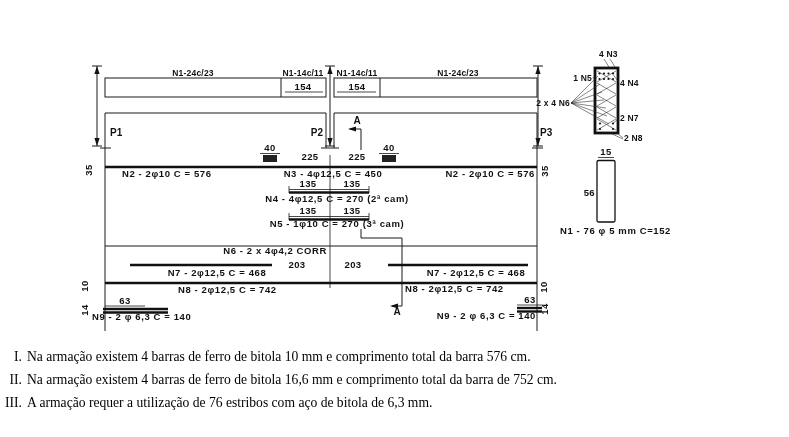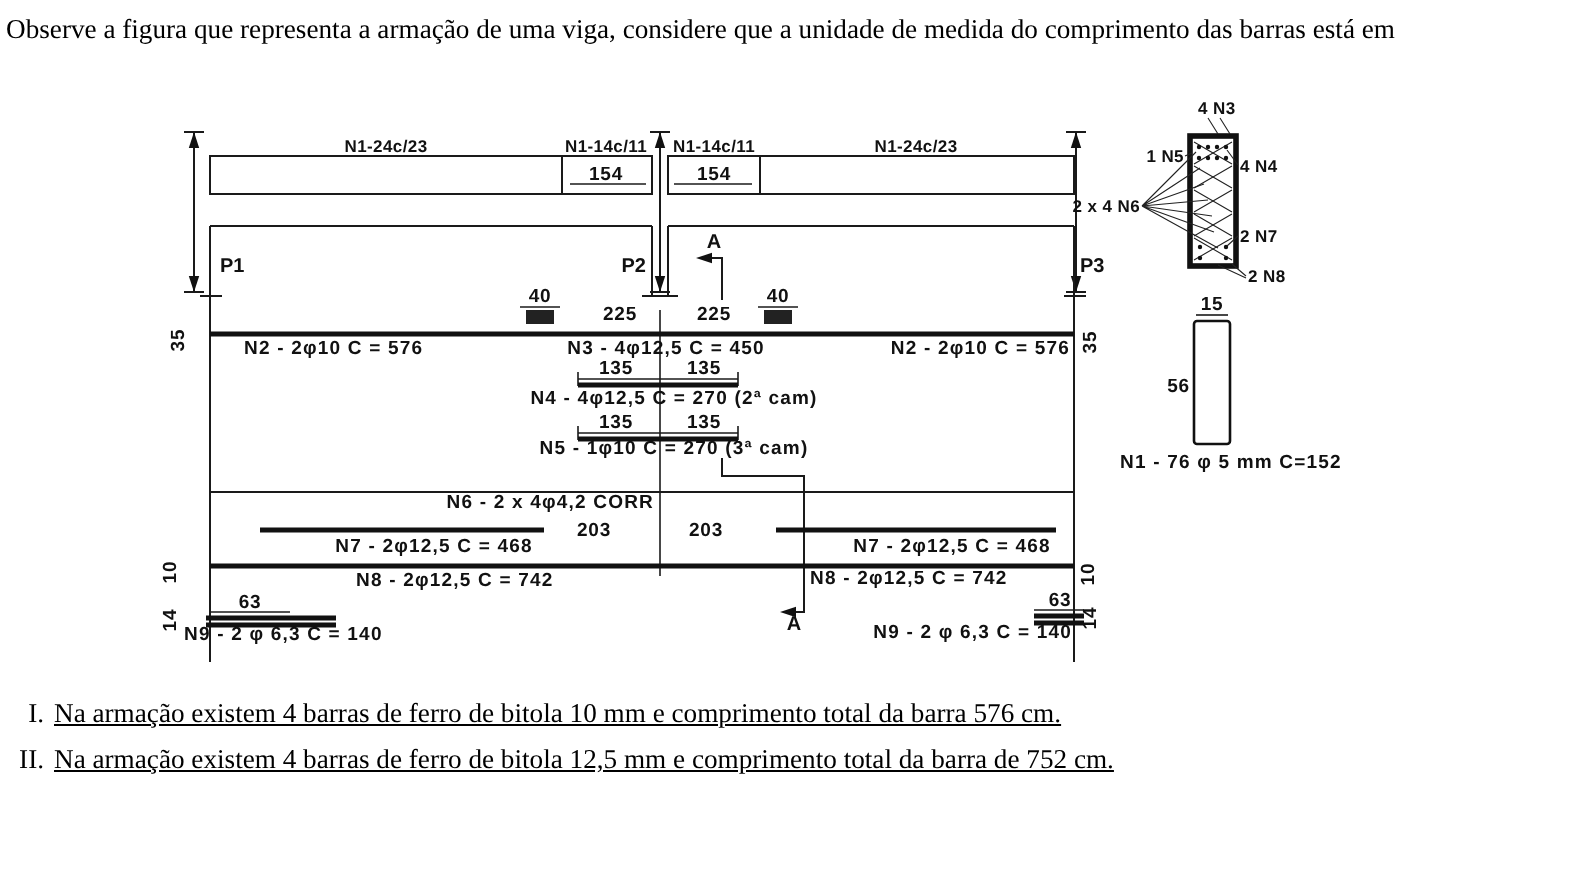--- a/index.html
+++ b/index.html
@@ -1,21 +1,21 @@
 <!DOCTYPE html>
 <html><head>
 <meta charset="utf-8">
 <style>
   html,body{margin:0;padding:0;background:#fff;}
   body{width:789px;height:437px;position:relative;overflow:hidden;
        font-family:"Liberation Serif",serif;color:#000;}
   .page{position:absolute;inset:0;}
   .intro{position:absolute;left:3px;top:4px;width:784px;font-size:13.6px;line-height:21px;}
   .diagram-svg{position:absolute;left:80px;top:48px;width:709px;height:289px;}
-  .statements{position:absolute;left:0;top:345px;font-size:13.6px;text-decoration:underline;}
+  .statements{position:absolute;left:0;top:345px;font-size:13.6px;}
   .stmt{height:23px;line-height:23px;white-space:nowrap;}
   .stmt .num{display:inline-block;width:22px;text-align:right;margin-right:5px;}
   .closing{position:absolute;left:3px;top:412px;font-size:13.6px;}
   
   .ln{stroke:#1a1a1a;stroke-width:1;fill:none;}
   .thin{stroke:#1a1a1a;stroke-width:0.8;fill:none;}
   .thick{stroke:#111;stroke-width:2.6;fill:none;}
   .bar{stroke:#111;stroke-width:2.4;fill:none;}
   .hair{stroke:#222;stroke-width:0.55;fill:none;}
   .arr{fill:#111;stroke:none;}
@@ -23,21 +23,21 @@
   .dim{font:bold 9.5px "Liberation Sans",sans-serif;fill:#111;letter-spacing:0.4px;}
   .big{font:bold 10px "Liberation Sans",sans-serif;fill:#111;}
   .sm{font:bold 8.5px "Liberation Sans",sans-serif;fill:#111;letter-spacing:0.2px;}
 </style>
 </head>
 <body>
 
 <div class="page">
 
   <div class="intro">
-    <span>Observe a figura que representa a armação de uma viga, considere que a unidade de medida do comprimento das barras está em</span><br>
+    <br>
   </div>
 
   <svg class="diagram-svg" viewBox="0 0 709 289">
 
     <g>
       <line class="ln" x1="17" y1="18" x2="17" y2="98"></line>
       <line class="ln" x1="12" y1="18" x2="22" y2="18"></line>
         <line class="ln" x1="12" y1="98" x2="22" y2="98"></line>
       <path class="arr" d="M17,18 l-2.6,8 l5.2,0 z"></path>
         <path class="arr" d="M17,98 l-2.6,-8 l5.2,0 z"></path>
@@ -202,17 +202,20 @@
       <text class="dim" x="515" y="148" text-anchor="end">56</text>
       <text class="lbl" x="480" y="186">N1 - 76 φ 5 mm C=152</text>
     </g>
   </svg>
 
   <div class="statements">
     <div class="stmt">
       <span class="num">I.</span><span>Na armação existem 4 barras de ferro de bitola 10 mm e comprimento total da barra 576 cm.</span>
     </div>
     <div class="stmt">
-      <span class="num">II.</span><span>Na armação existem 4 barras de ferro de bitola 12,5 mm e comprimento total da barra de 752 cm.</span>
+      <span class="num">II.</span><span>Na armação existem 4 barras de ferro de bitola 16,6 mm e comprimento total da barra de 752 cm.</span>
+    </div>
+    <div class="stmt">
+      <span class="num">III.</span><span>A armação requer a utilização de 76 estribos com aço de bitola de 6,3 mm.</span>
     </div>
   </div>
 
 </div>
 
 </body></html>

